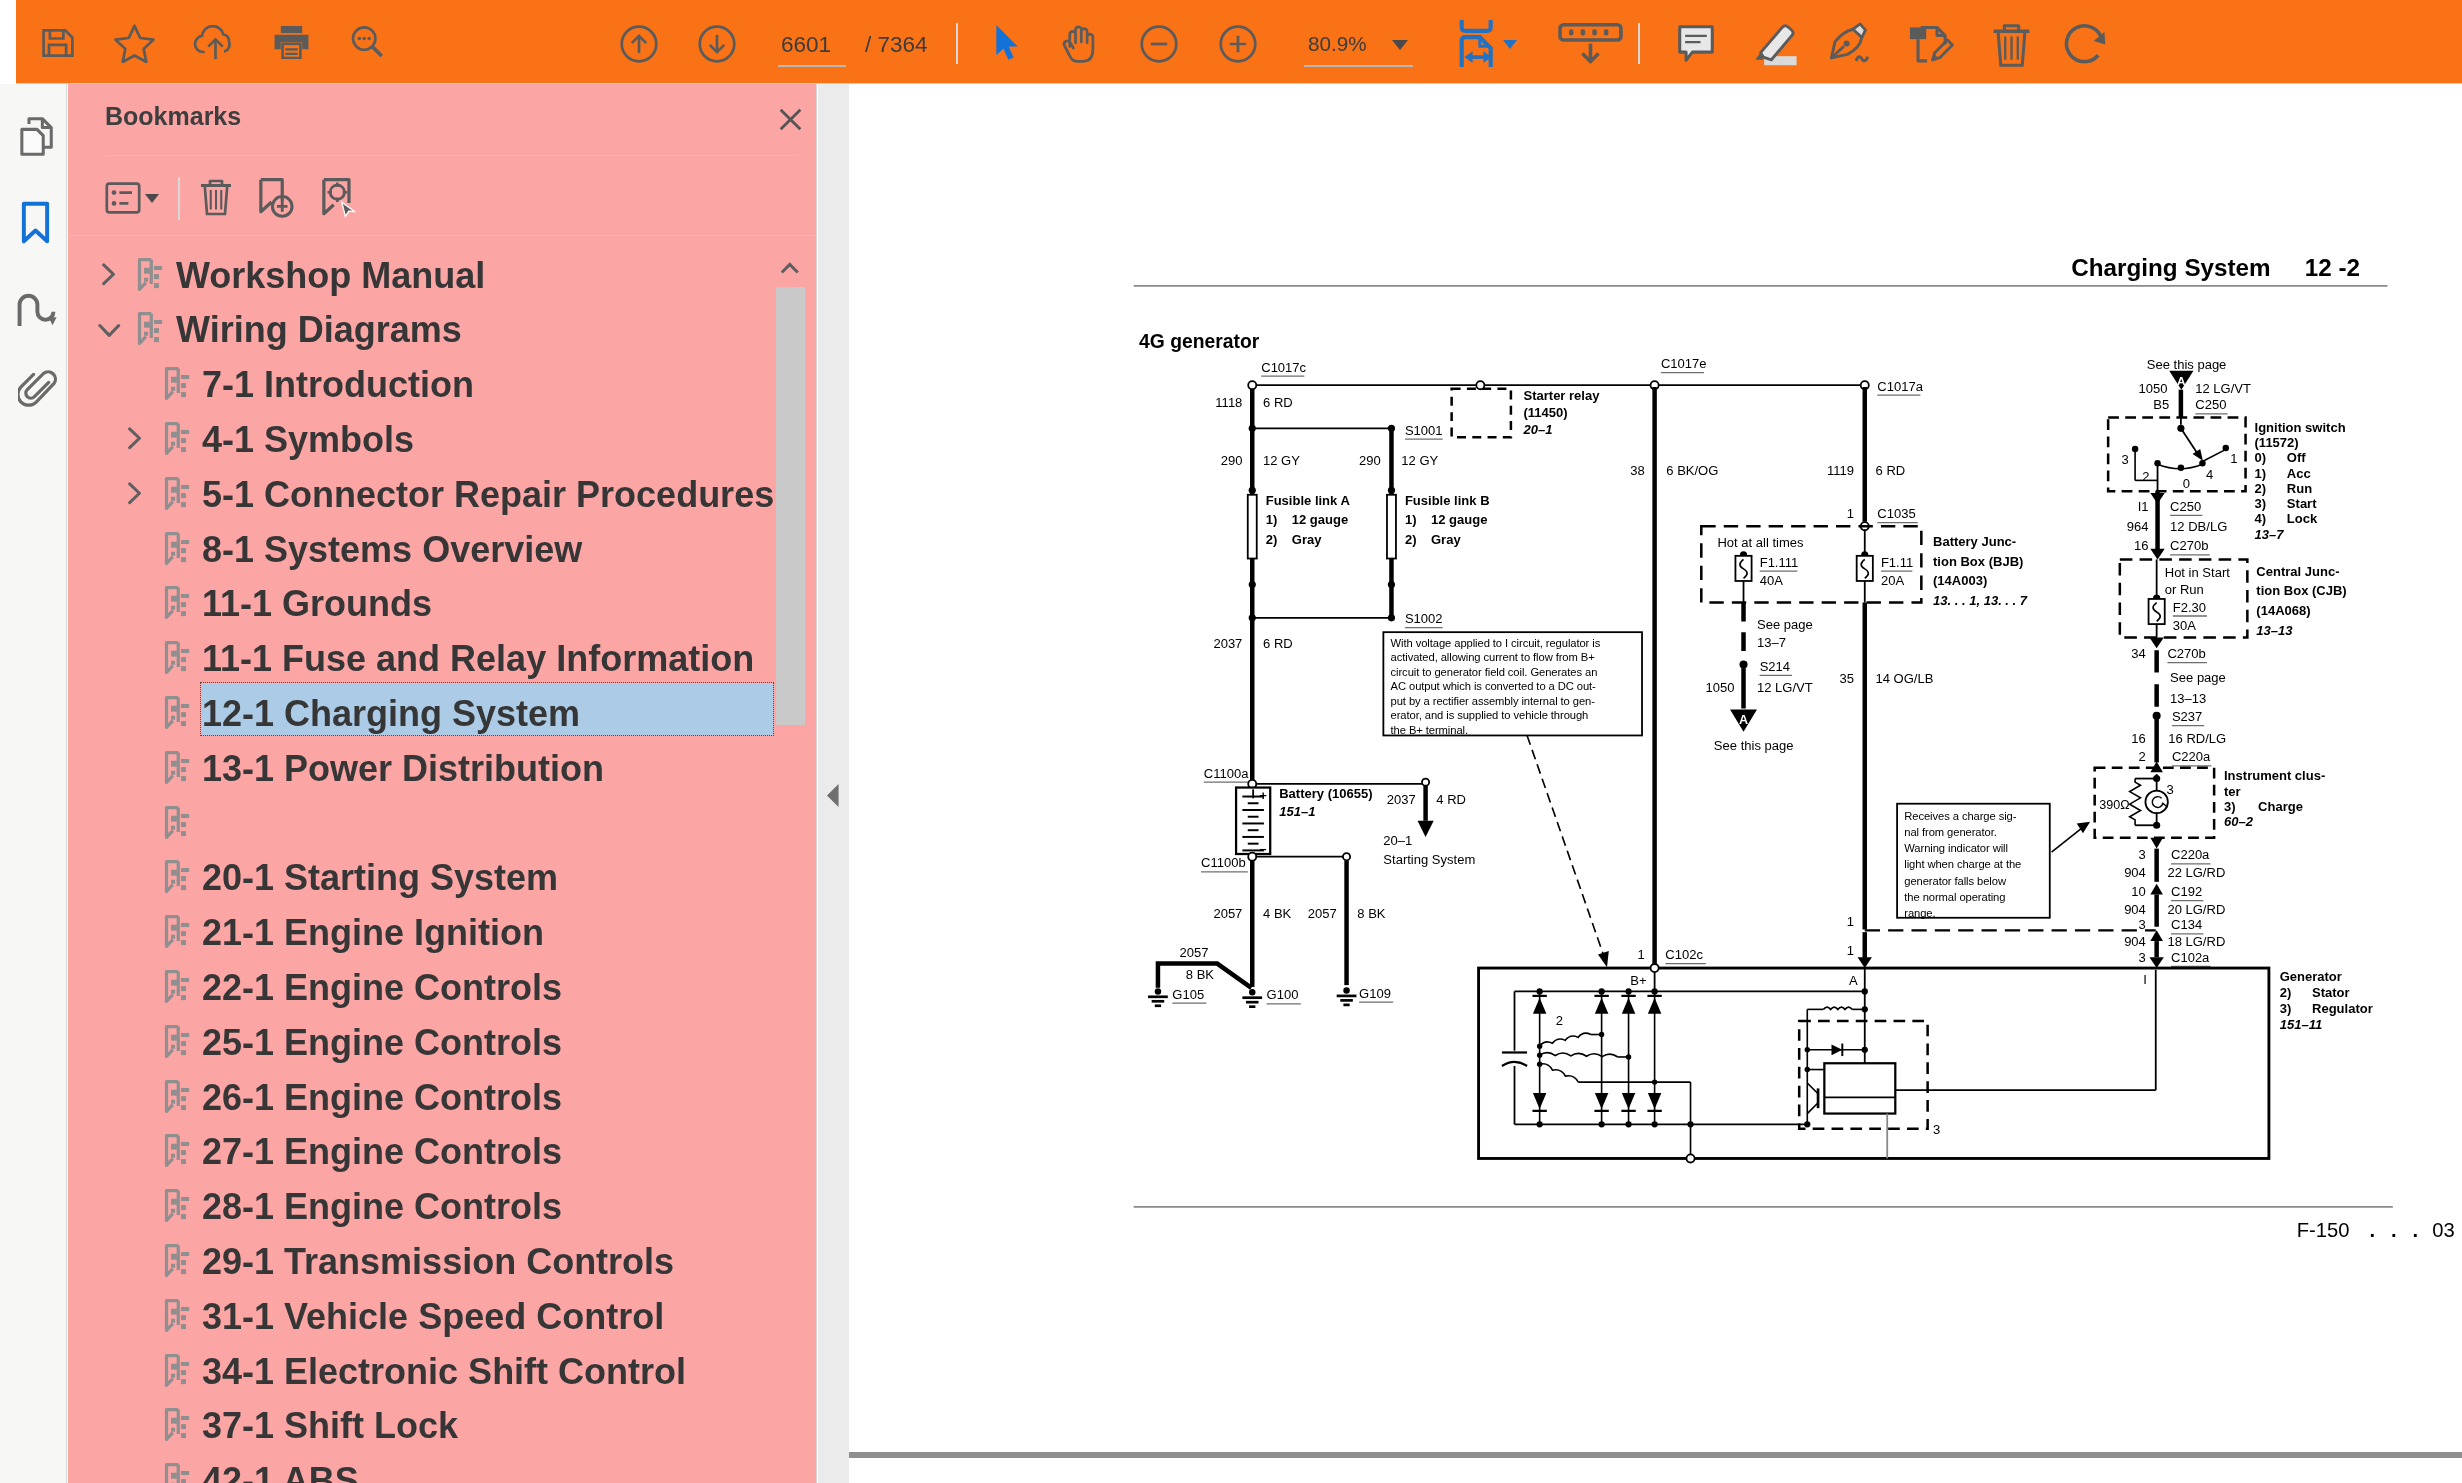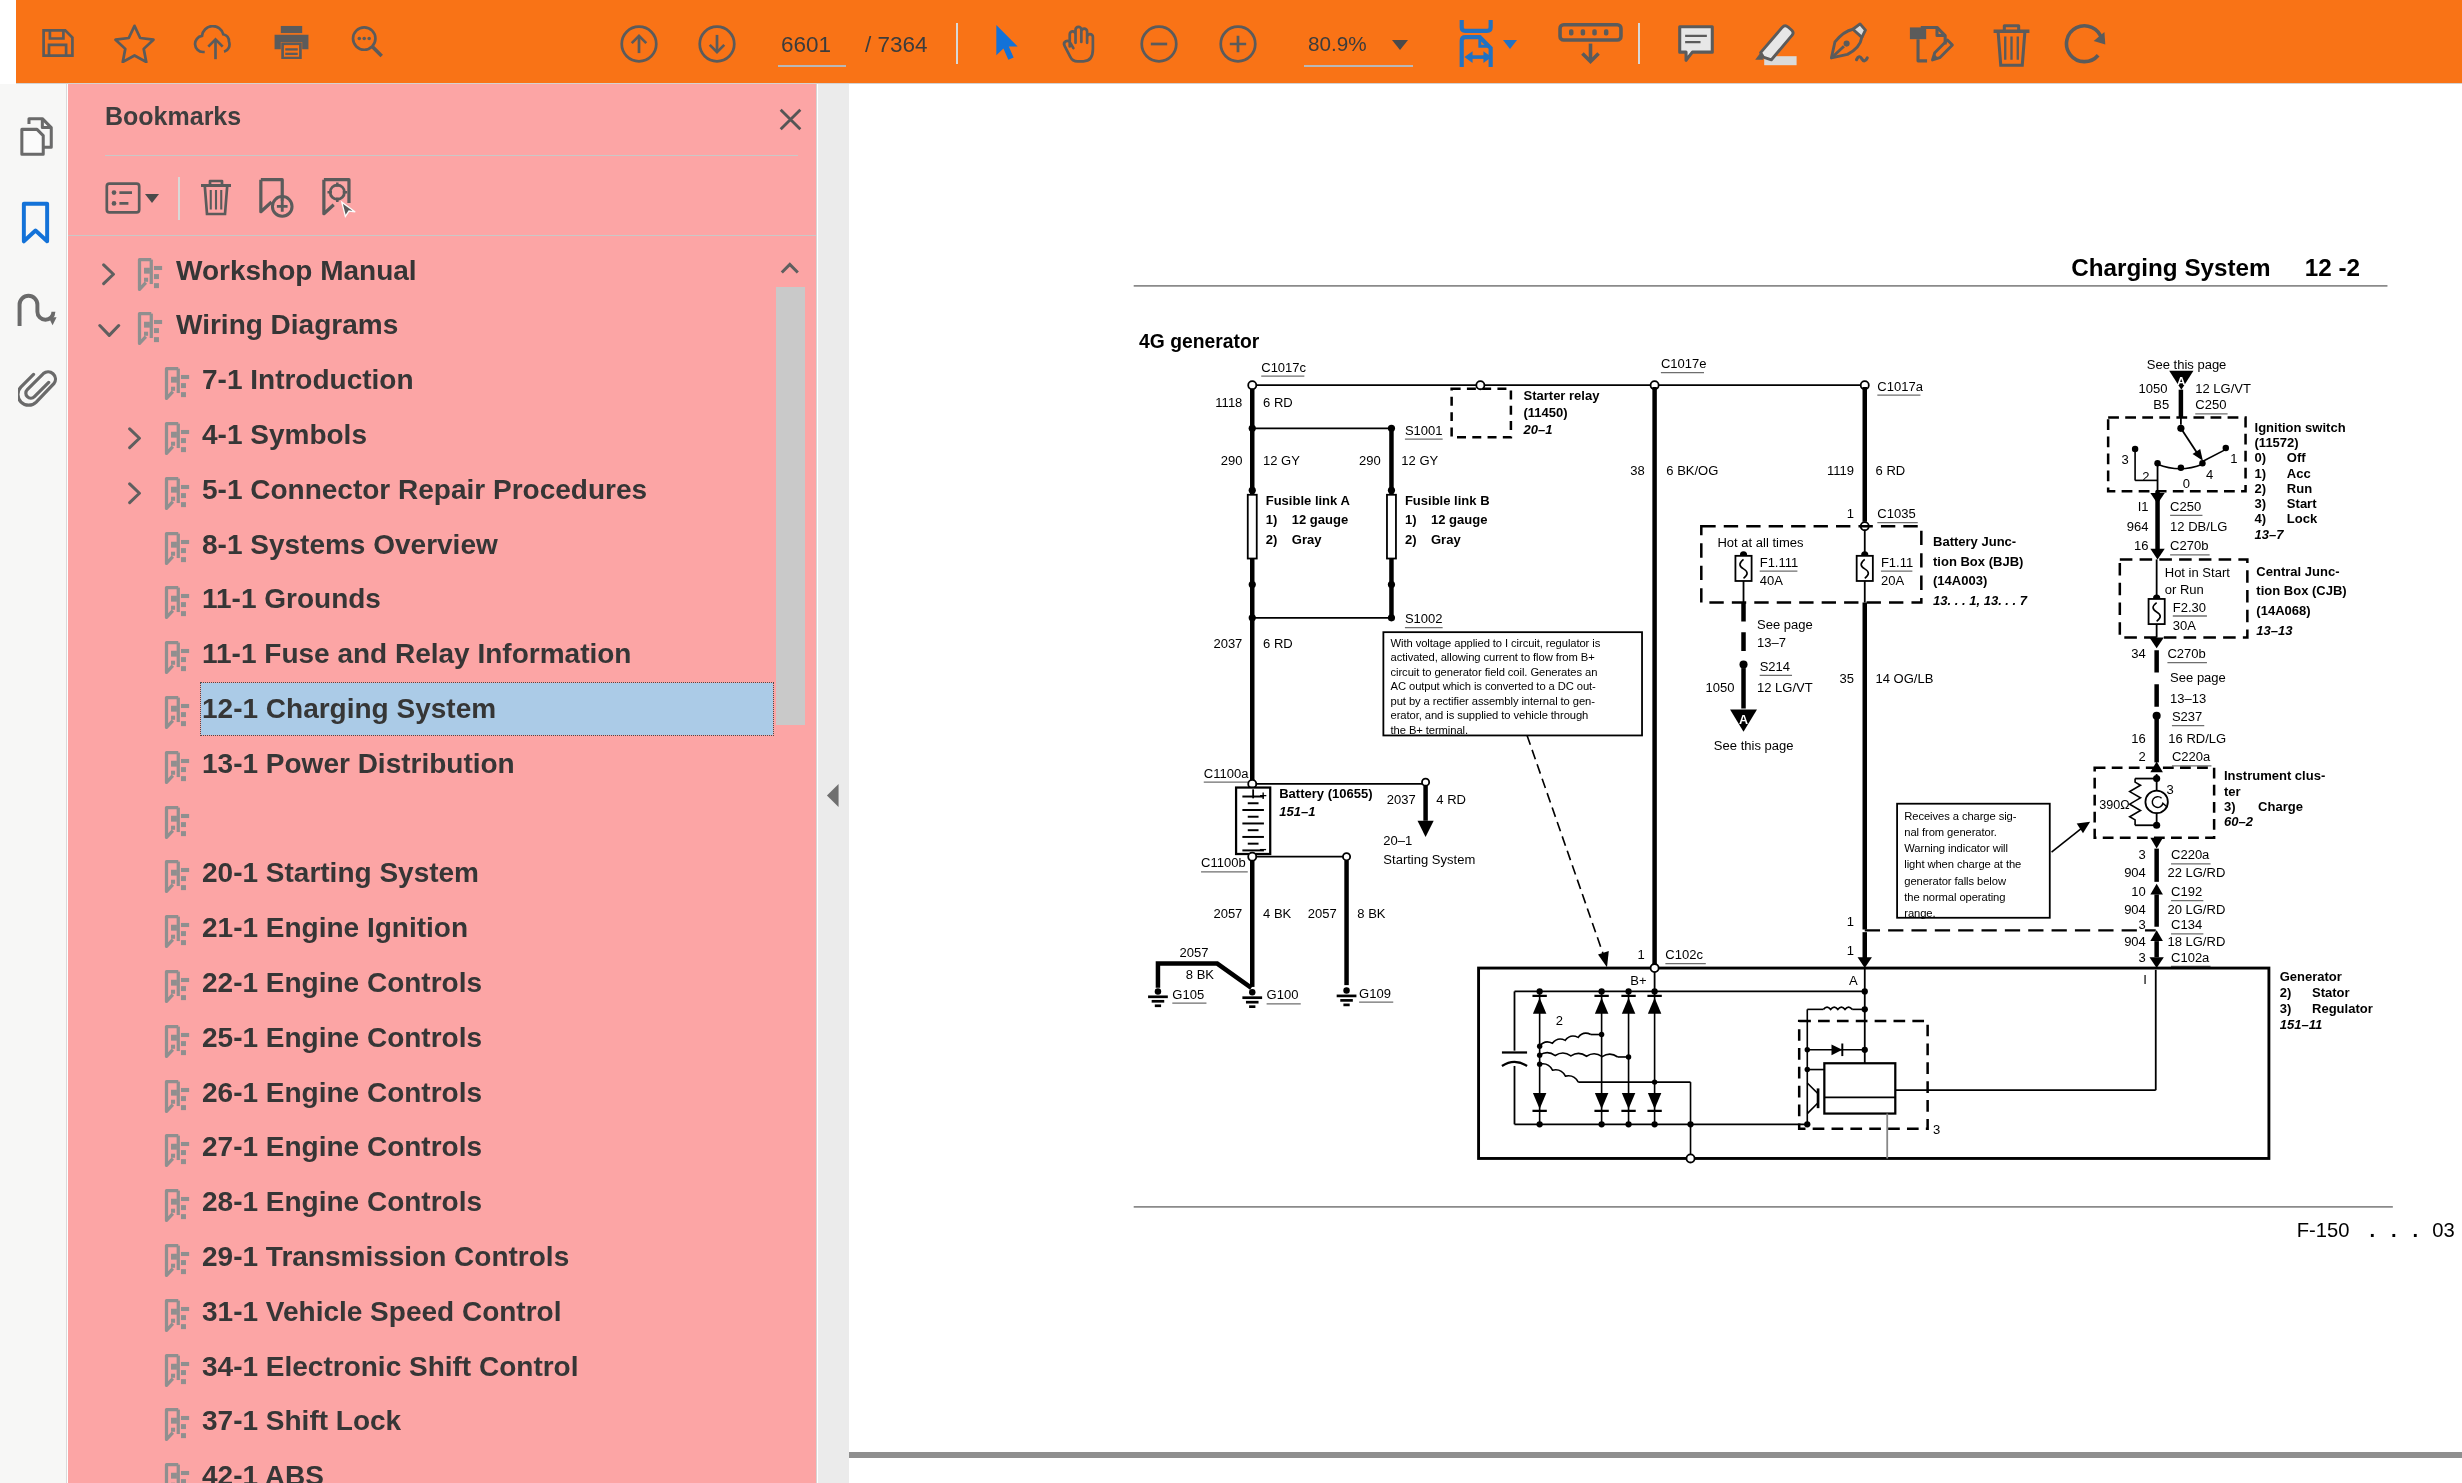--- a/index.html
+++ b/index.html
@@ -10,21 +10,21 @@
   #rail{left:0;top:84px;width:66px;height:1399px;background:#f7f7f6;border-right:1.8px solid #dadada;}
   #panel{left:68px;top:84px;width:748px;height:1399px;background:#fca5a5;border-right:1.8px solid #d6d5d4;font-weight:bold;}
   #gutter{left:818px;top:84px;width:31px;height:1399px;background:#ebebeb;}
   #page{left:849px;top:84px;width:1613px;height:1367px;background:#ffffff;}
   #pagegap{left:849px;top:1452px;width:1613px;height:6.3px;background:#8f8f8f;}
   #nextpage{left:849px;top:1458px;width:1613px;height:25px;background:#ffffff;}
   .tbtxt{color:#3c3c3c;font-size:22.5px;}
   .sep{background:#d9d8d7;width:1.8px;}
   svg{display:block;}
   .ic{position:absolute;}
-  .bt{font-size:28px;color:#363636;white-space:nowrap;}
+  .bt{font-size:36px;color:#363636;white-space:nowrap;}
 </style>
 </head>
 <body>
 
 <div id="toolbar" class="abs">
 
   <svg class="ic" style="left:22.5px;top:25px" width="38" height="36" viewBox="0 0 42 40">
     <g fill="none" stroke="#5b5b5b" stroke-width="3">
       <path d="M5,6 h24 l8,8 v20 h-32 z"></path>
       <path d="M12,6 v9 h15 v-9"></path>

